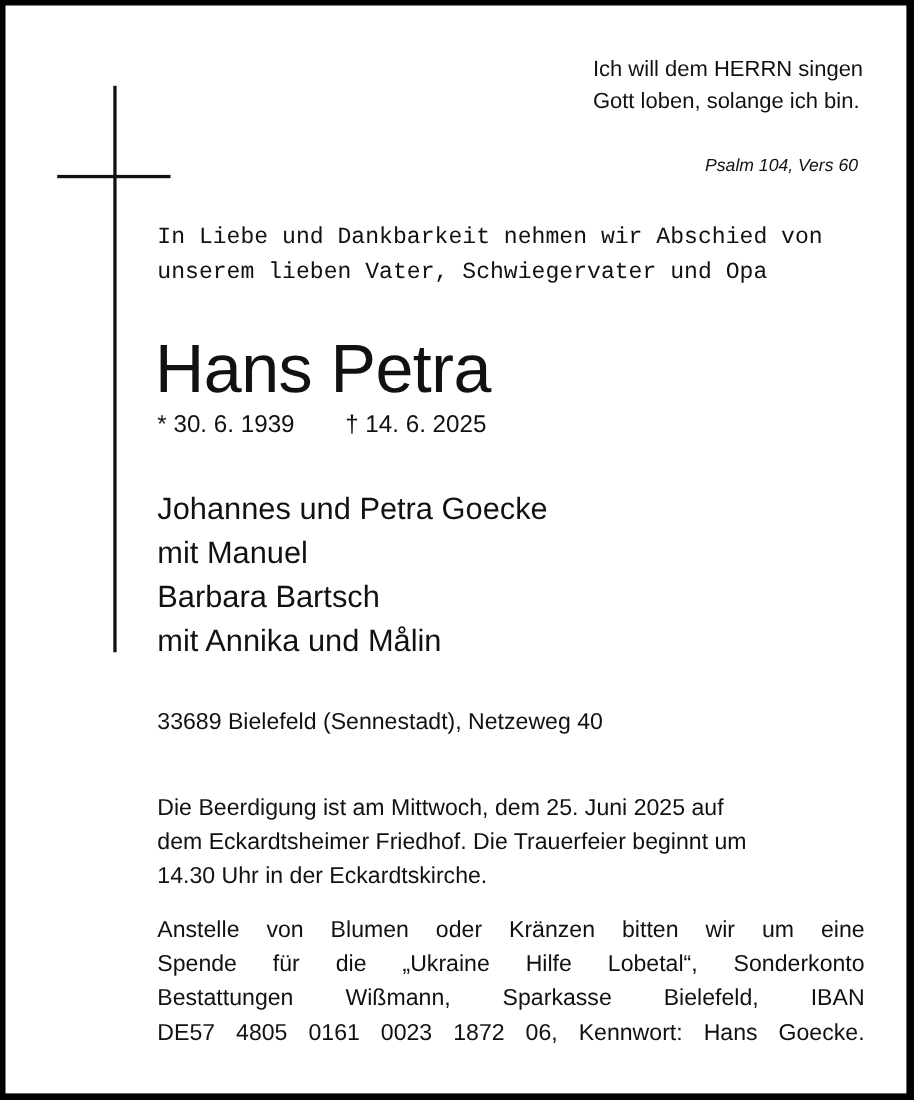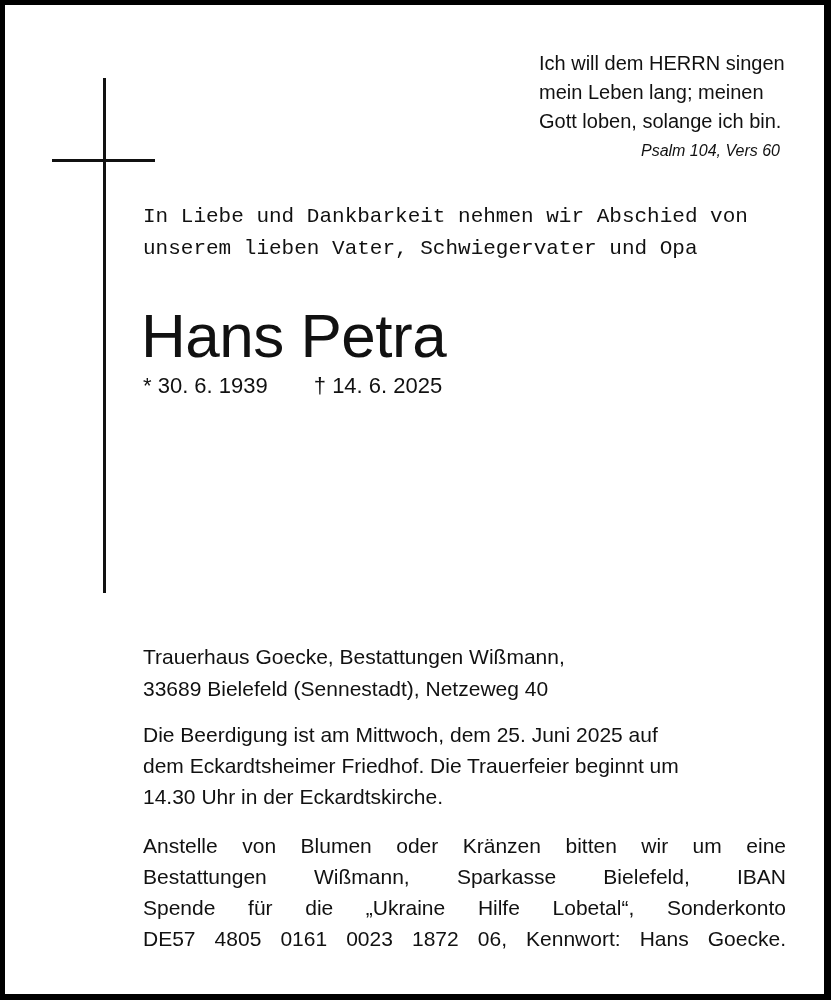--- a/index.html
+++ b/index.html
@@ -45,47 +45,51 @@
 
 <div class="page">
 
   <div>
     <div class="cross-v"></div>
     <div class="cross-h"></div>
   </div>
 
   <div class="psalm">
     <span class="line">Ich will dem HERRN singen</span>
-    <span class="line">mein Leben lang; meinen</span>
     <span class="line">Gott loben, solange ich bin.</span>
   </div>
   <div class="psalm-ref">Psalm 104, Vers 60</div>
 
   <div class="intro">
     <span class="line">In Liebe und Dankbarkeit nehmen wir Abschied von</span>
     <span class="line">unserem lieben Vater, Schwiegervater und Opa</span>
   </div>
 
   <div class="name">Hans Petra</div>
   <div class="dates">
     <span>* 30. 6. 1939</span><span class="death">† 14. 6. 2025</span>
   </div>
 
+  <div class="family">
+    <span class="line">Johannes und Petra Goecke</span>
+    <span class="line">mit Manuel</span>
+    <span class="line">Barbara Bartsch</span>
+    <span class="line">mit Annika und Målin</span>
+  </div>
 
   <div class="address">
-    <span class="line">Trauerhaus Goecke, Bestattungen Wißmann,</span>
     <span class="line">33689 Bielefeld (Sennestadt), Netzeweg 40</span>
   </div>
 
   <div class="funeral">
     <span class="line">Die Beerdigung ist am Mittwoch, dem 25. Juni 2025 auf</span>
     <span class="line">dem Eckardtsheimer Friedhof. Die Trauerfeier beginnt um</span>
     <span class="line">14.30 Uhr in der Eckardtskirche.</span>
   </div>
 
   <div class="donation">
     <span class="line">Anstelle von Blumen oder Kränzen bitten wir um eine</span>
+    <span class="line">Spende für die „Ukraine Hilfe Lobetal“, Sonderkonto</span>
     <span class="line">Bestattungen Wißmann, Sparkasse Bielefeld, IBAN</span>
-    <span class="line">Spende für die „Ukraine Hilfe Lobetal“, Sonderkonto</span>
     <span class="line last">DE57 4805 0161 0023 1872 06, Kennwort: Hans Goecke.</span>
   </div>
 
 </div>
 
 </body></html>

